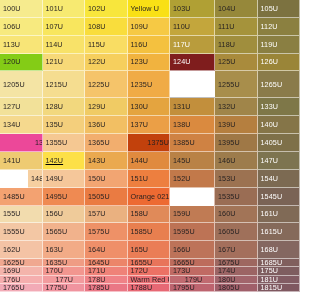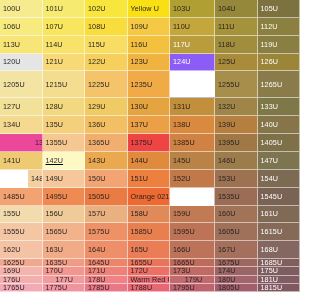--- a/index.html
+++ b/index.html
@@ -101,33 +101,33 @@
     </div>
     <div class="swatch light-text" style="background: rgb(185, 156, 60);">
       <span class="swatch-label">117U</span>
     </div>
     <div class="swatch dark-text" style="background: rgb(160, 142, 61);">
       <span class="swatch-label">118U</span>
     </div>
     <div class="swatch light-text" style="background: rgb(138, 127, 66);">
       <span class="swatch-label">119U</span>
     </div>
-    <div class="swatch dark-text" style="background: #e5e5e5; text-align: right;">
+    <div class="swatch dark-text" style="background: #84cc16; text-align: right;">
       <span class="swatch-label">120U</span>
     </div>
     <div class="swatch dark-text" style="background: rgb(247, 217, 120);">
       <span class="swatch-label">121U</span>
     </div>
     <div class="swatch dark-text" style="background: rgb(246, 207, 93);">
       <span class="swatch-label">122U</span>
     </div>
     <div class="swatch dark-text" style="background: rgb(241, 179, 63);">
       <span class="swatch-label">123U</span>
     </div>
-    <div class="swatch light-text" style="background: #8b5cf6; align-items: center;">
+    <div class="swatch light-text" style="background: #7f1d1d; align-items: center;">
       <span class="swatch-label">124U</span>
     </div>
     <div class="swatch dark-text" style="background: rgb(169, 139, 60);">
       <span class="swatch-label">125U</span>
     </div>
     <div class="swatch light-text" style="background: rgb(154, 133, 56);">
       <span class="swatch-label">126U</span>
     </div>
     <div class="swatch dark-text" style="background: rgb(244, 228, 164);">
       <span class="swatch-label">1205U</span>
@@ -194,36 +194,36 @@
     </div>
     <div class="swatch dark-text" style="background: #ec4899; padding-left: 32px;">
       <span class="swatch-label">1345U</span>
     </div>
     <div class="swatch dark-text" style="background: rgb(245, 200, 146);">
       <span class="swatch-label">1355U</span>
     </div>
     <div class="swatch dark-text" style="background: rgb(242, 174, 110);">
       <span class="swatch-label">1365U</span>
     </div>
-    <div class="swatch dark-text" style="background: #ef4444;">
+    <div class="swatch dark-text" style="background: #c2410c; justify-content: flex-end;">
       <span class="swatch-label">1375U</span>
     </div>
     <div class="swatch dark-text" style="background: rgb(207, 130, 67);">
       <span class="swatch-label">1385U</span>
     </div>
     <div class="swatch dark-text" style="background: rgb(159, 120, 70);">
       <span class="swatch-label">1395U</span>
     </div>
     <div class="swatch light-text" style="background: rgb(126, 112, 73);">
       <span class="swatch-label">1405U</span>
     </div>
     <div class="swatch dark-text" style="background: rgb(238, 203, 114);">
       <span class="swatch-label">141U</span>
     </div>
-    <div class="swatch dark-text" style="background: #fef9c3; text-decoration: underline;">
+    <div class="swatch dark-text" style="background: #fde047; text-decoration: underline;">
       <span class="swatch-label">142U</span>
     </div>
     <div class="swatch dark-text" style="background: rgb(234, 169, 79);">
       <span class="swatch-label">143U</span>
     </div>
     <div class="swatch dark-text" style="background: rgb(224, 138, 62);">
       <span class="swatch-label">144U</span>
     </div>
     <div class="swatch dark-text" style="background: rgb(185, 130, 70);">
       <span class="swatch-label">145U</span>

